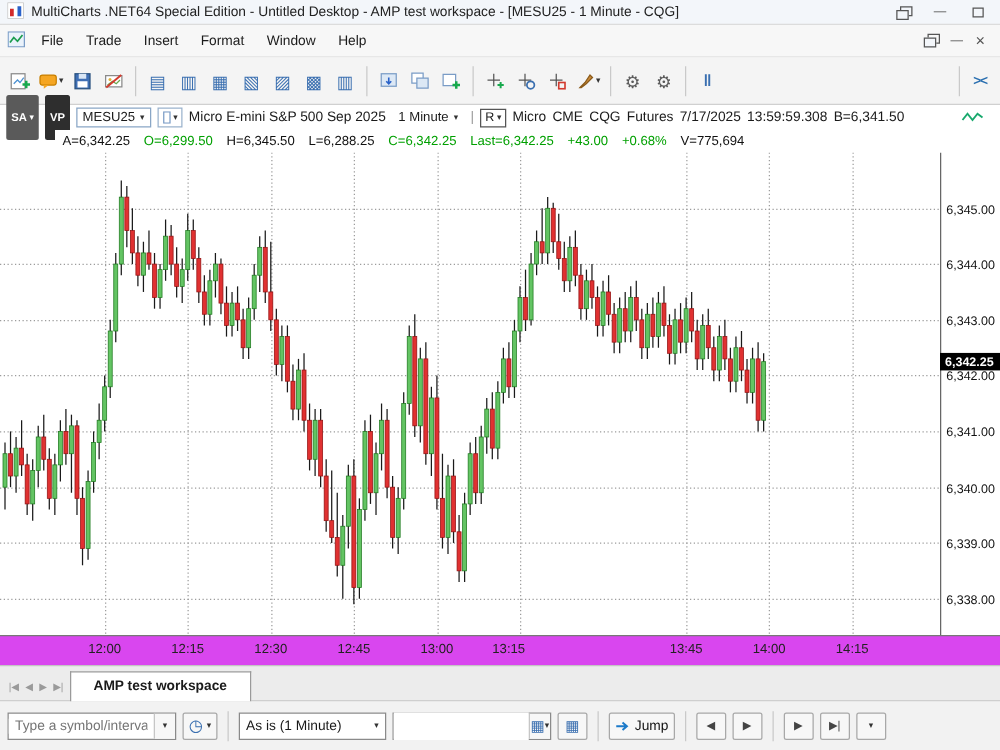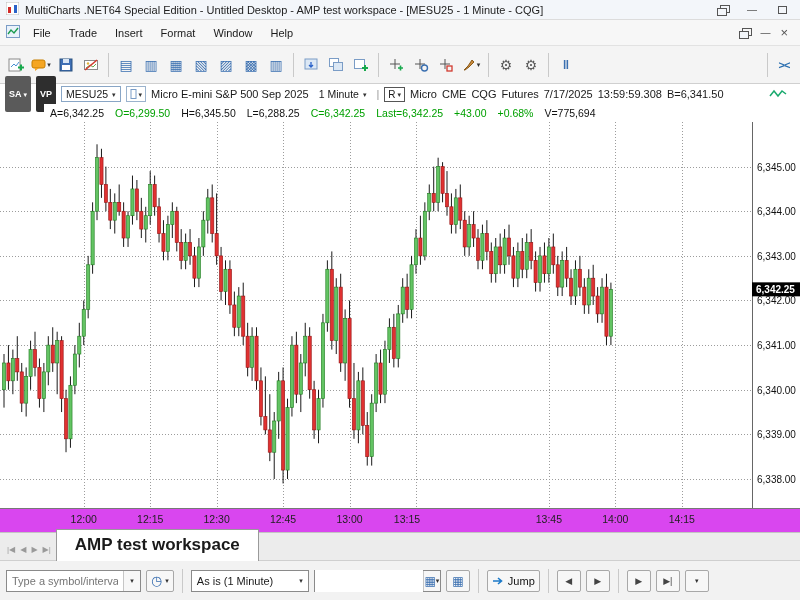--- a/index.html
+++ b/index.html
@@ -52,21 +52,21 @@
   svg text { font-family: "Liberation Sans", "DejaVu Sans", sans-serif; }
 
   
   .time-axis { flex: 0 0 24px; height: 24px; position: relative; border-top: 1px solid #777; background: #d946ef; }
   .ta-label { position: absolute; top: 4px; width: 32px; text-align: center; font-size: 10.5px; color: #222; }
 
   
   .tab-bar { flex: 0 0 28px; height: 28px; background: #ececec; border-top: 1px solid #c4c4c4; display: flex; align-items: flex-end; padding: 0 2px; }
   .tab-nav { display: flex; align-items: center; gap: 3px; padding: 0 4px 6px 4px; color: #9a9a9a; font-size: 8px; }
   .tab-nav span { padding: 0 1px; }
-  .ws-tab { background: #fff; border: 1px solid #9a9a9a; border-bottom: none; padding: 5px 18px 6px 18px; font-weight: bold; font-size: 17px; position: relative; top: 1px; }
+  .ws-tab { background: #fff; border: 1px solid #9a9a9a; border-bottom: none; padding: 5px 18px 6px 18px; font-weight: bold; font-size: 11px; position: relative; top: 1px; }
 
   
   .status-bar { flex: 0 0 40px; height: 40px; background: #f2f2f2; border-top: 1px solid #cfcfcf; display: flex; align-items: center; padding: 0 6px; gap: 5px; }
   .sb-combo { height: 22px; border: 1px solid #8a8a8a; background: #fff; display: inline-flex; align-items: center; }
   .sb-combo input { border: none; outline: none; width: 116px; padding: 0 5px; font-size: 11px; font-family: inherit; }
   .sb-caret-btn { width: 17px; height: 20px; border-left: 1px solid #c6c6c6; display: inline-flex; align-items: center; justify-content: center; background: #f7f7f7; }
   .sb-btn { height: 22px; min-width: 24px; border: 1px solid #a8a8a8; background: #f7f7f7; display: inline-flex; align-items: center; justify-content: center; gap: 3px; padding: 0 4px; border-radius: 2px; }
   .sb-sep { width: 1px; height: 24px; background: #c9c9c9; margin: 0 3px; }
   .sb-select { height: 22px; border: 1px solid #8a8a8a; background: #fff; display: inline-flex; align-items: center; gap: 8px; padding: 0 5px; min-width: 118px; justify-content: space-between; }
   .sb-input { height: 22px; width: 120px; border: 1px solid #8a8a8a; background: #fff; }

